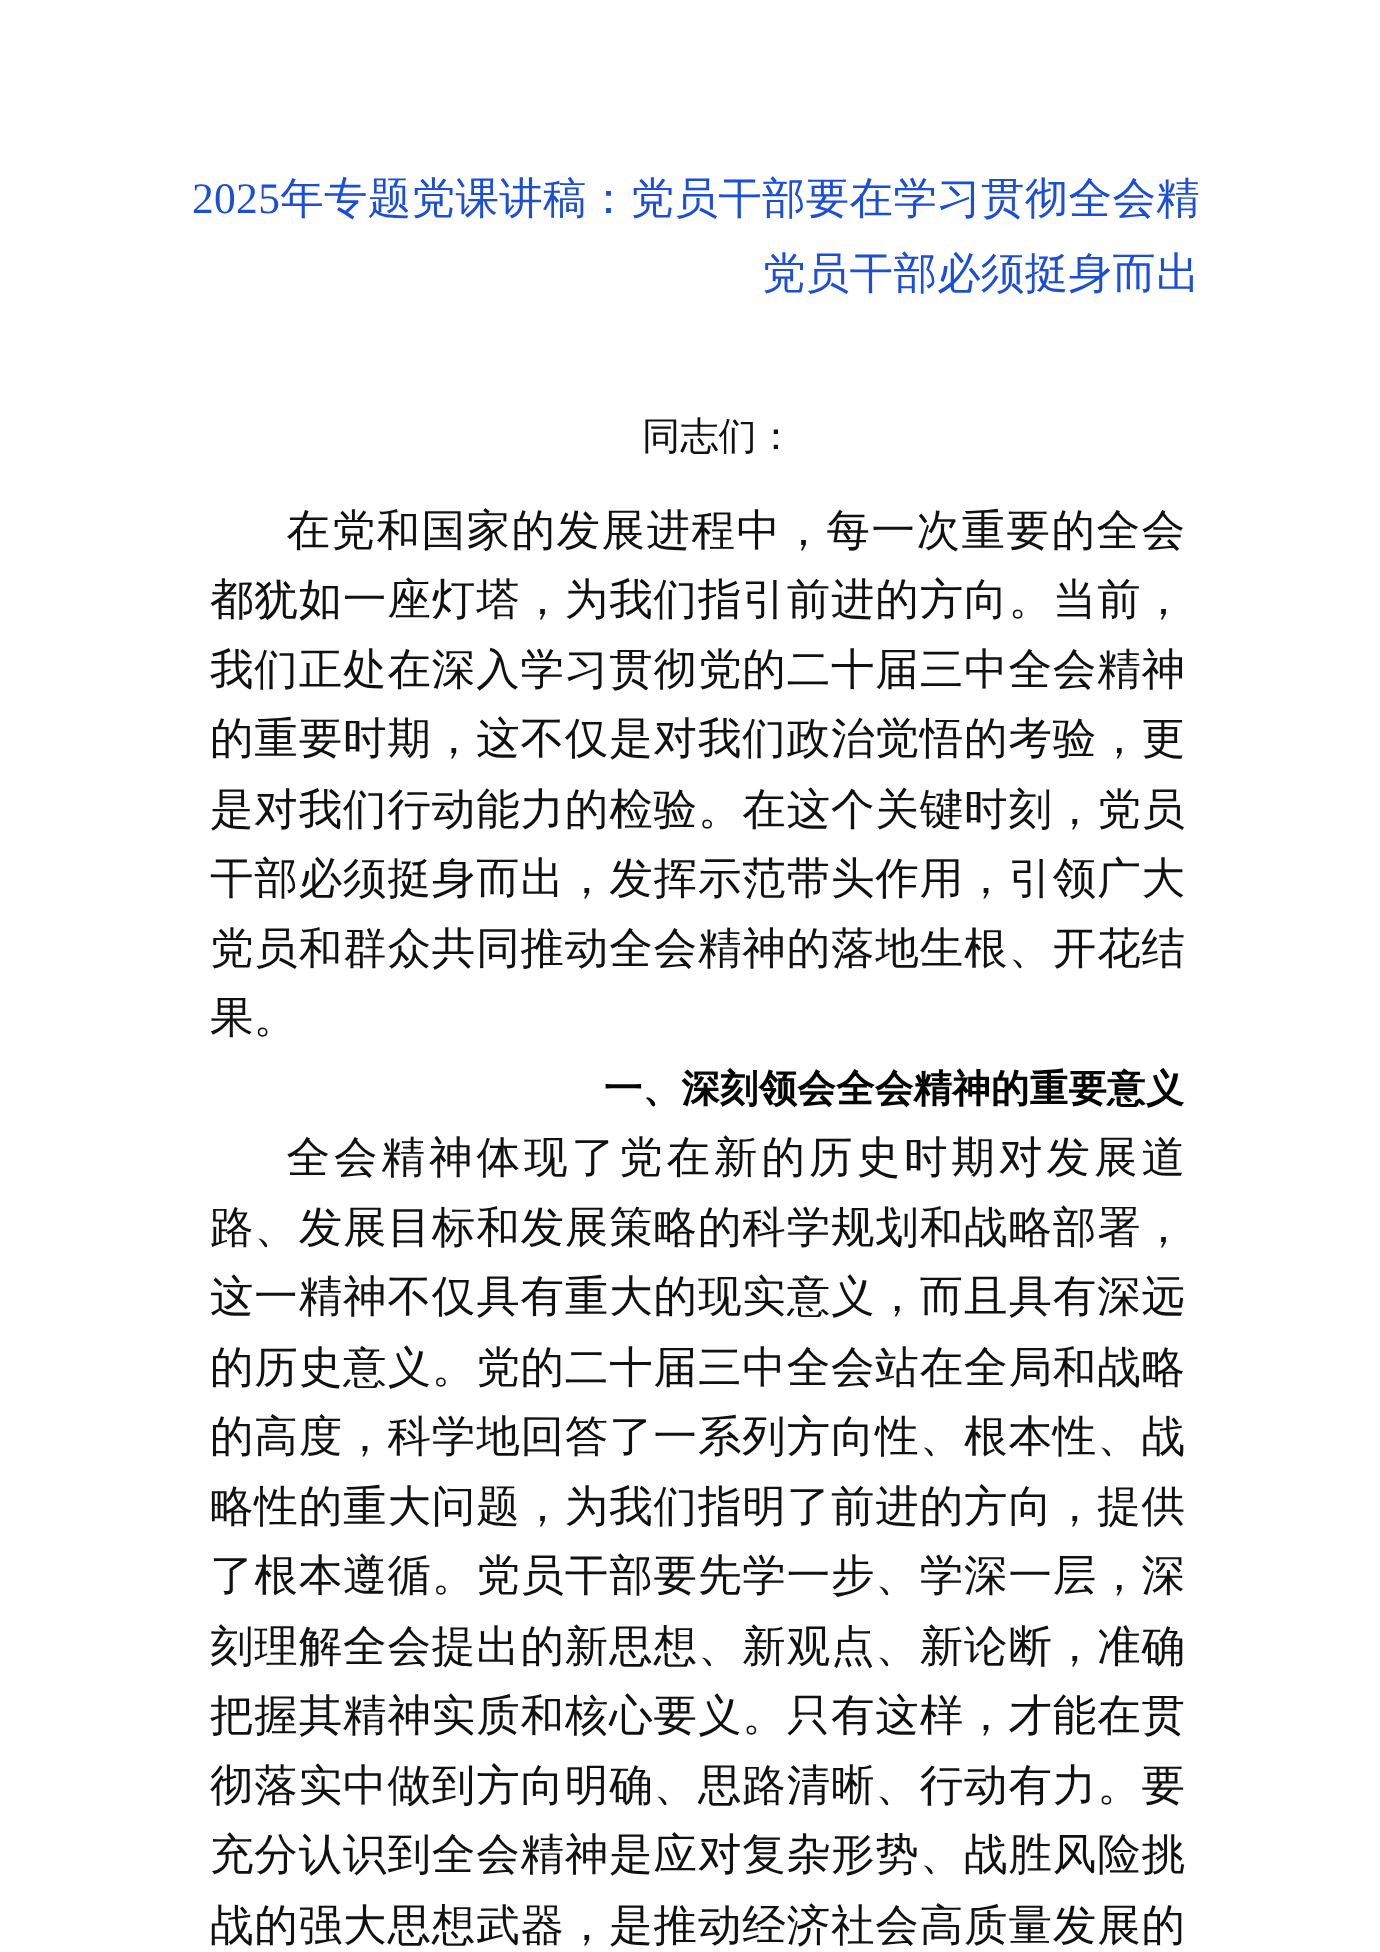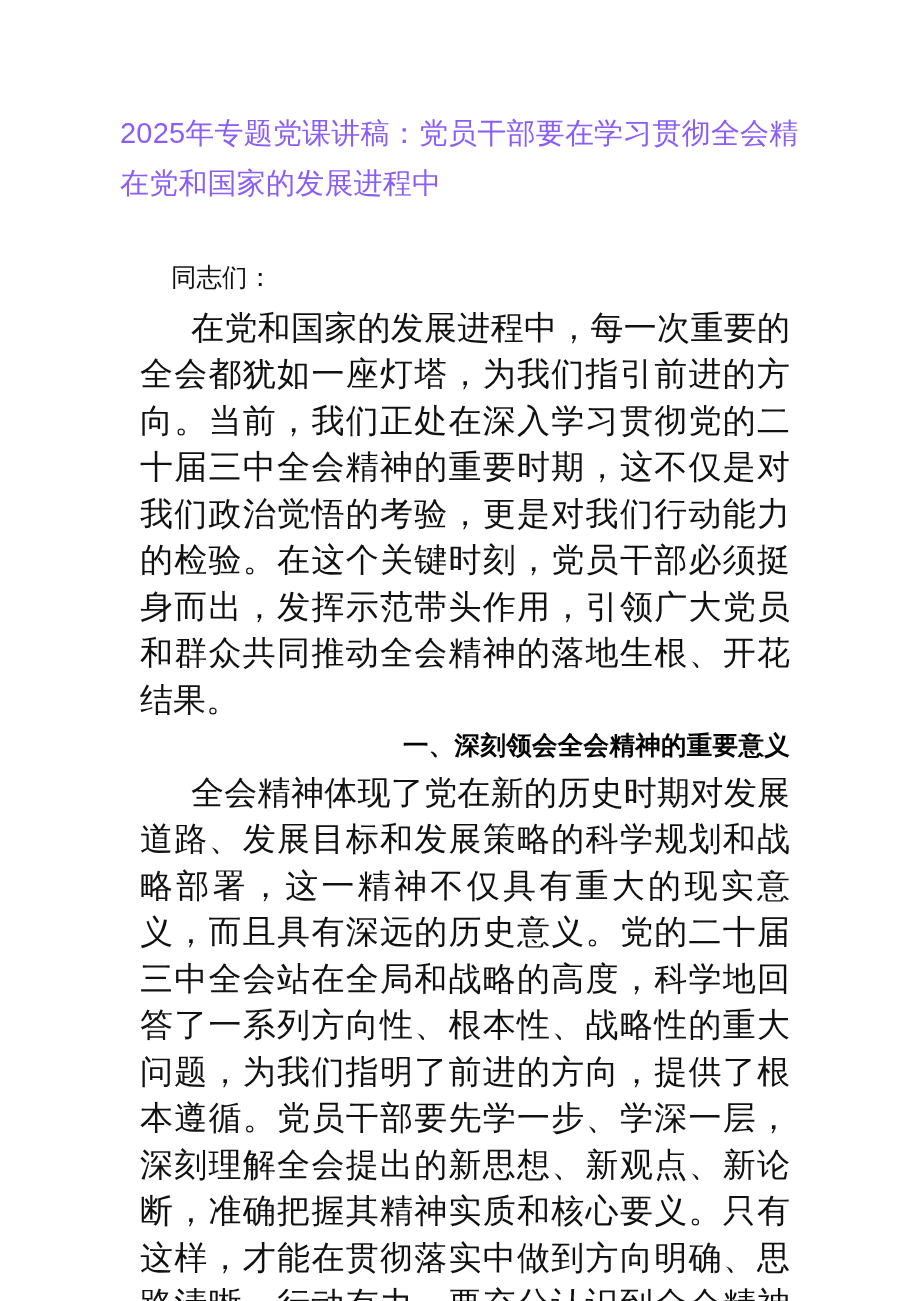--- a/index.html
+++ b/index.html
@@ -23,40 +23,40 @@
     background: #ffffff;
     box-sizing: border-box;
   }
 
   
   .doc-title {
     position: absolute;
     left: 120px;
     top: 108px;
     width: 680px;
-    text-align: left;
-    font-family: Liberation Sans, sans-serif;
+    text-align: right;
+    font-family: Liberation Serif, serif;
     font-size: 29px;
     line-height: 50px;
     font-weight: 400;
     letter-spacing: 0.2px;
-    color: #8b5cf6;
+    color: #1d4ed8;
   }
 
   
   .body-region {
     position: absolute;
     left: 140px;
     top: 252px;
     width: 650px;
   }
 
   p.para {
     margin: 0 0 0 0;
-    font-size: 33px;
+    font-size: 29px;
     line-height: 46.5px;
     text-align: justify;
     text-justify: inter-character;
     text-align-last: left;
     letter-spacing: 0px;
     color: #111111;
   }
 
   p.indent {
     text-indent: 51px;
@@ -67,39 +67,39 @@
     font-size: 25.5px;
     line-height: 46.5px;
     text-indent: 51px;
     font-weight: 700;
     color: #050505;
     text-align: right;
     letter-spacing: 0.3px;
   }
 
   p.salutation {
-    margin: 3px;
+    margin: 16px;
     font-size: 25.5px;
     line-height: 46.5px;
     text-indent: 28px;
-    text-align: left;
+    text-align: center;
     color: #111111;
   }
 
   
   .body-region > * { display: block; }
 </style>
 </head>
 <body>
 
 <div class="page">
 
   <div class="doc-title">
     <div>2025年专题党课讲稿：党员干部要在学习贯彻全会精</div>
-    <div>在党和国家的发展进程中</div>
+    <div>党员干部必须挺身而出</div>
   </div>
 
   <div class="body-region">
 
     <p class="salutation">同志们：</p>
 
     <p class="para indent">在党和国家的发展进程中，每一次重要的全会都犹如一座灯塔，为我们指引前进的方向。当前，我们正处在深入学习贯彻党的二十届三中全会精神的重要时期，这不仅是对我们政治觉悟的考验，更是对我们行动能力的检验。在这个关键时刻，党员干部必须挺身而出，发挥示范带头作用，引领广大党员和群众共同推动全会精神的落地生根、开花结果。</p>
 
     <p class="heading">一、深刻领会全会精神的重要意义</p>
 

